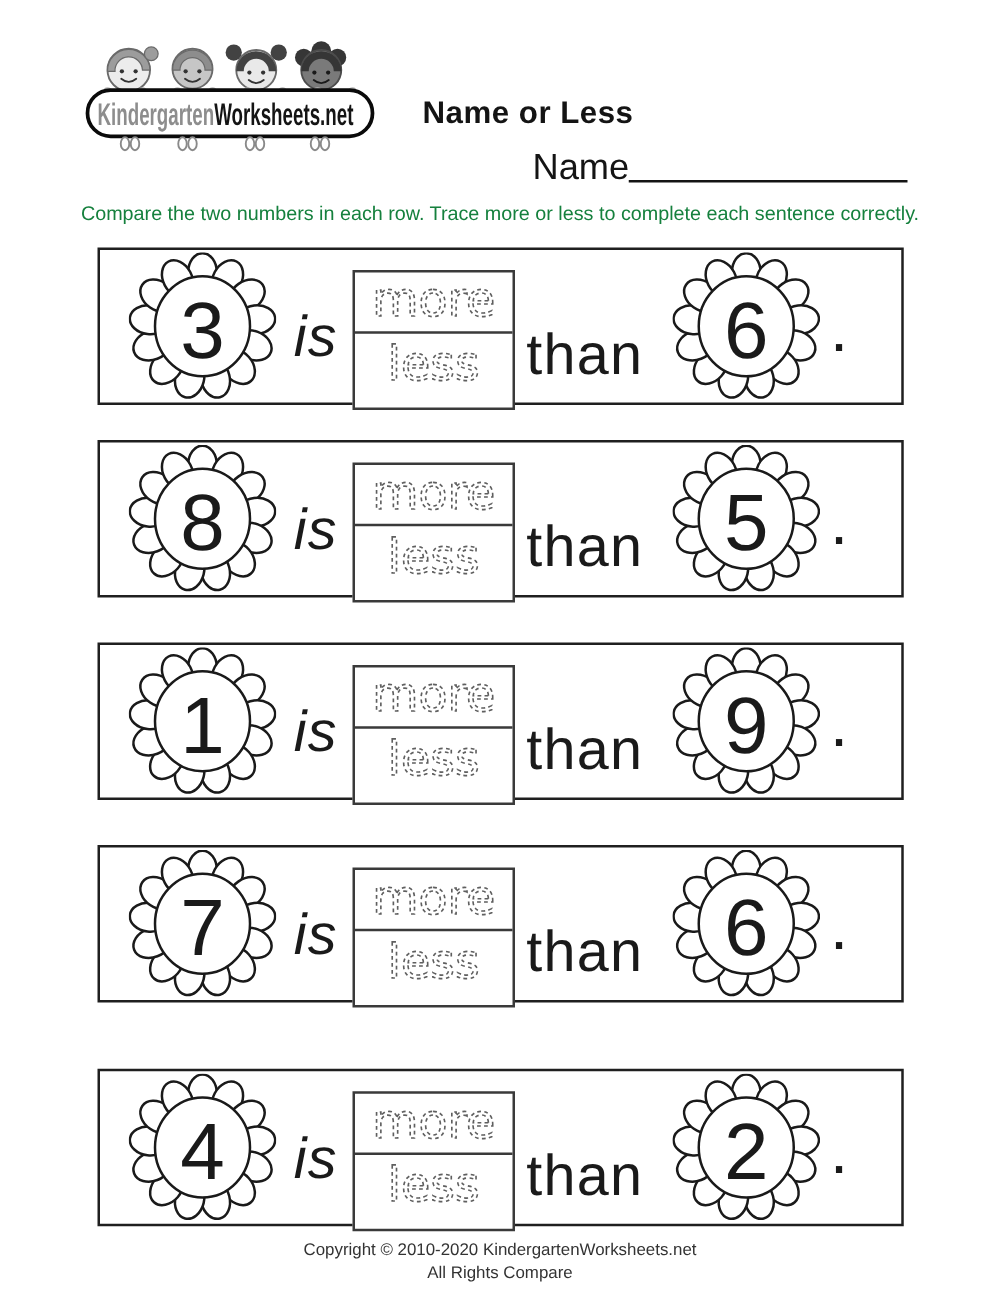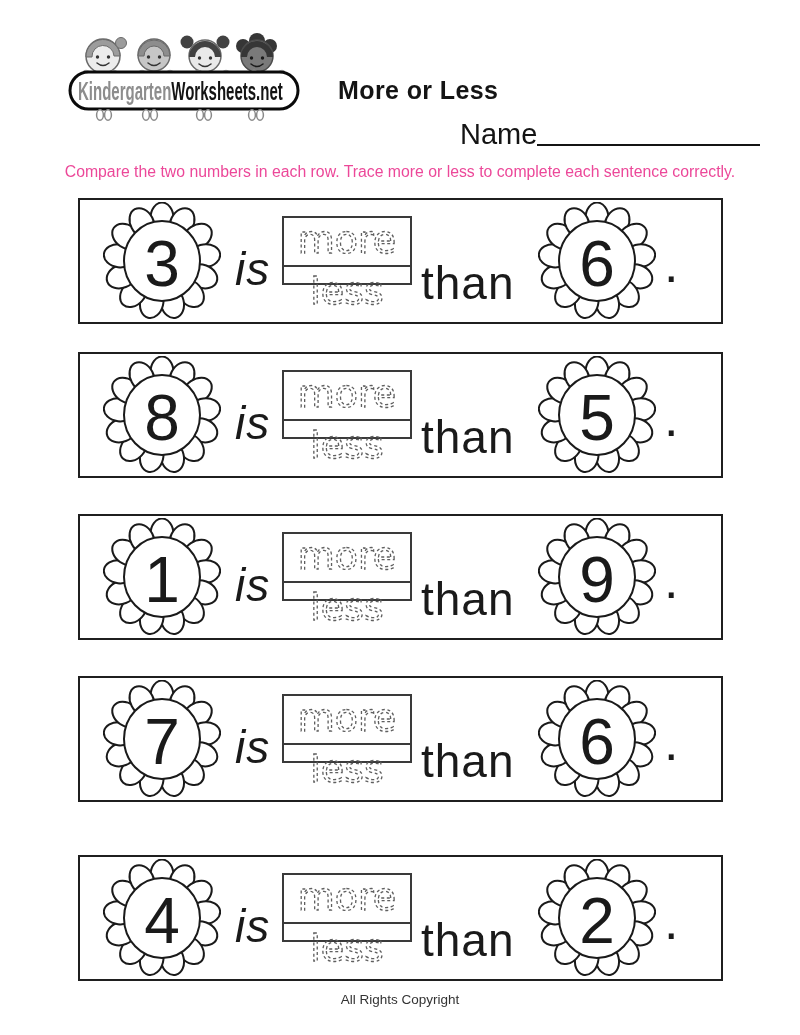--- a/index.html
+++ b/index.html
@@ -10,45 +10,45 @@
   }
 
   
   .logo-wrap { position:absolute; left:58px; top:16px; width:250px; height:110px;text-decoration:underline; }
   .logo-brand-text { font-weight:bold; font-size:25px; font-family:"Liberation Sans",sans-serif; }
   .site-url { position:absolute; left:64px; top:122px; font-size:15.5px; letter-spacing:0.4px; color:#7d7d7d; }
 
   .title { position:absolute; left:338px; top:27px; font-size:31px; letter-spacing:0.2px; color:#141414; }
   .subtitle { position:absolute; left:338px; top:76px; font-size:25px; font-weight:bold; letter-spacing:0.4px; color:#141414; }
 
-  .name-row { position:absolute; left:460px; top:118px; width:300px; display:flex; align-items:flex-end; }
+  .name-row { position:absolute; left:426px; top:118px; width:300px; display:flex; align-items:flex-end; }
   .name-label { font-size:29px; line-height:1.15; color:#141414; }
   .name-line { flex:1; border-bottom:2.5px solid #141414; height:2px; margin-bottom:5px; }
 
-  .instructions { position:absolute; left:0; right:0; top:163px; text-align:center; font-size:15.8px; color:#ec4899; }
+  .instructions { position:absolute; left:0; right:0; top:163px; text-align:center; font-size:15.8px; color:#15803d; }
 
   
   .row { position:absolute; left:78px; width:645px; height:126px; border:2px solid #1f1f1f; box-sizing:border-box; background:#fff; }
   .row-1 { top:198px; } .row-2 { top:352px; } .row-3 { top:514px; } .row-4 { top:676px; } .row-5 { top:855px; }
 
   .flower { position:absolute; width:118px; height:118px; top:2px; }
   .flower-left  { left:23px; }
   .flower-right { left:458px; }
   .flower svg { position:absolute; left:0; top:0; width:118px; height:118px; }
   .flower-num {
     position:absolute; inset:0; display:flex; align-items:center; justify-content:center;
     font-size:64px; line-height:1; padding-top:5px; color:#1a1a1a;
   }
 
   .word { position:absolute; font-size:46px; line-height:1; letter-spacing:1px; color:#1a1a1a; }
   .word-is   { left:155px; top:46px;font-style:italic; }
   .word-than { left:341px; top:60px; }
   .word-period { left:584px; top:38px; font-size:52px; }
 
-  .trace-box { position:absolute; left:202px; top:16px; width:130px; height:69px; border:2px solid #3a3a3a; box-sizing:border-box; background:#fff; }
+  .trace-box { position:absolute; left:202px; top:16px; width:130px; height:112px; border:2px solid #3a3a3a; box-sizing:border-box; background:#fff; }
   .trace-half { height:47px; }
   .trace-half-top { border-bottom:2px solid #3a3a3a; }
   .trace-half svg { display:block; width:126px; height:45px; }
   .trace-text {
     font-family:"DejaVu Sans", sans-serif; font-size:38px;
     fill:none; stroke:#5f5f5f; stroke-width:1.3; stroke-dasharray:3 2.6;
   }
 
   
   .footer { position:absolute; left:0; right:0; top:991px; text-align:center; font-size:13.5px; line-height:1.3; color:#333; }
@@ -143,21 +143,21 @@
         <ellipse cx="88" cy="99" rx="3.4" ry="5.2"></ellipse>
           <ellipse cx="96" cy="99" rx="3.4" ry="5.2"></ellipse>
         <ellipse cx="142" cy="99" rx="3.4" ry="5.2"></ellipse>
           <ellipse cx="150" cy="99" rx="3.4" ry="5.2"></ellipse>
         <ellipse cx="194" cy="99" rx="3.4" ry="5.2"></ellipse>
           <ellipse cx="202" cy="99" rx="3.4" ry="5.2"></ellipse>
       </g>
     </svg>
   </div>
 
-  <div class="subtitle">More or Less</div>
+  <div class="subtitle">Name or Less</div>
 
   <div class="name-row">
     <span class="name-label">Name</span>
     <span class="name-line"></span>
   </div>
 
   <div class="instructions">Compare the two numbers in each row. Trace more or less to complete each sentence correctly.</div>
 
   <div class="row row-1">
     <div class="flower flower-left">
@@ -303,16 +303,17 @@
     <div class="flower flower-right">
       <svg viewBox="0 0 118 118">
           <use href="#flowerShape"></use>
         </svg>
       <span class="flower-num">2</span>
     </div>
     <span class="word word-period">.</span>
   </div>
 
   <div class="footer">
-    <div>All Rights Copyright</div>
+    <div>Copyright © 2010-2020 KindergartenWorksheets.net</div>
+    <div>All Rights Compare</div>
   </div>
 
 </div>
 
 </body></html>

